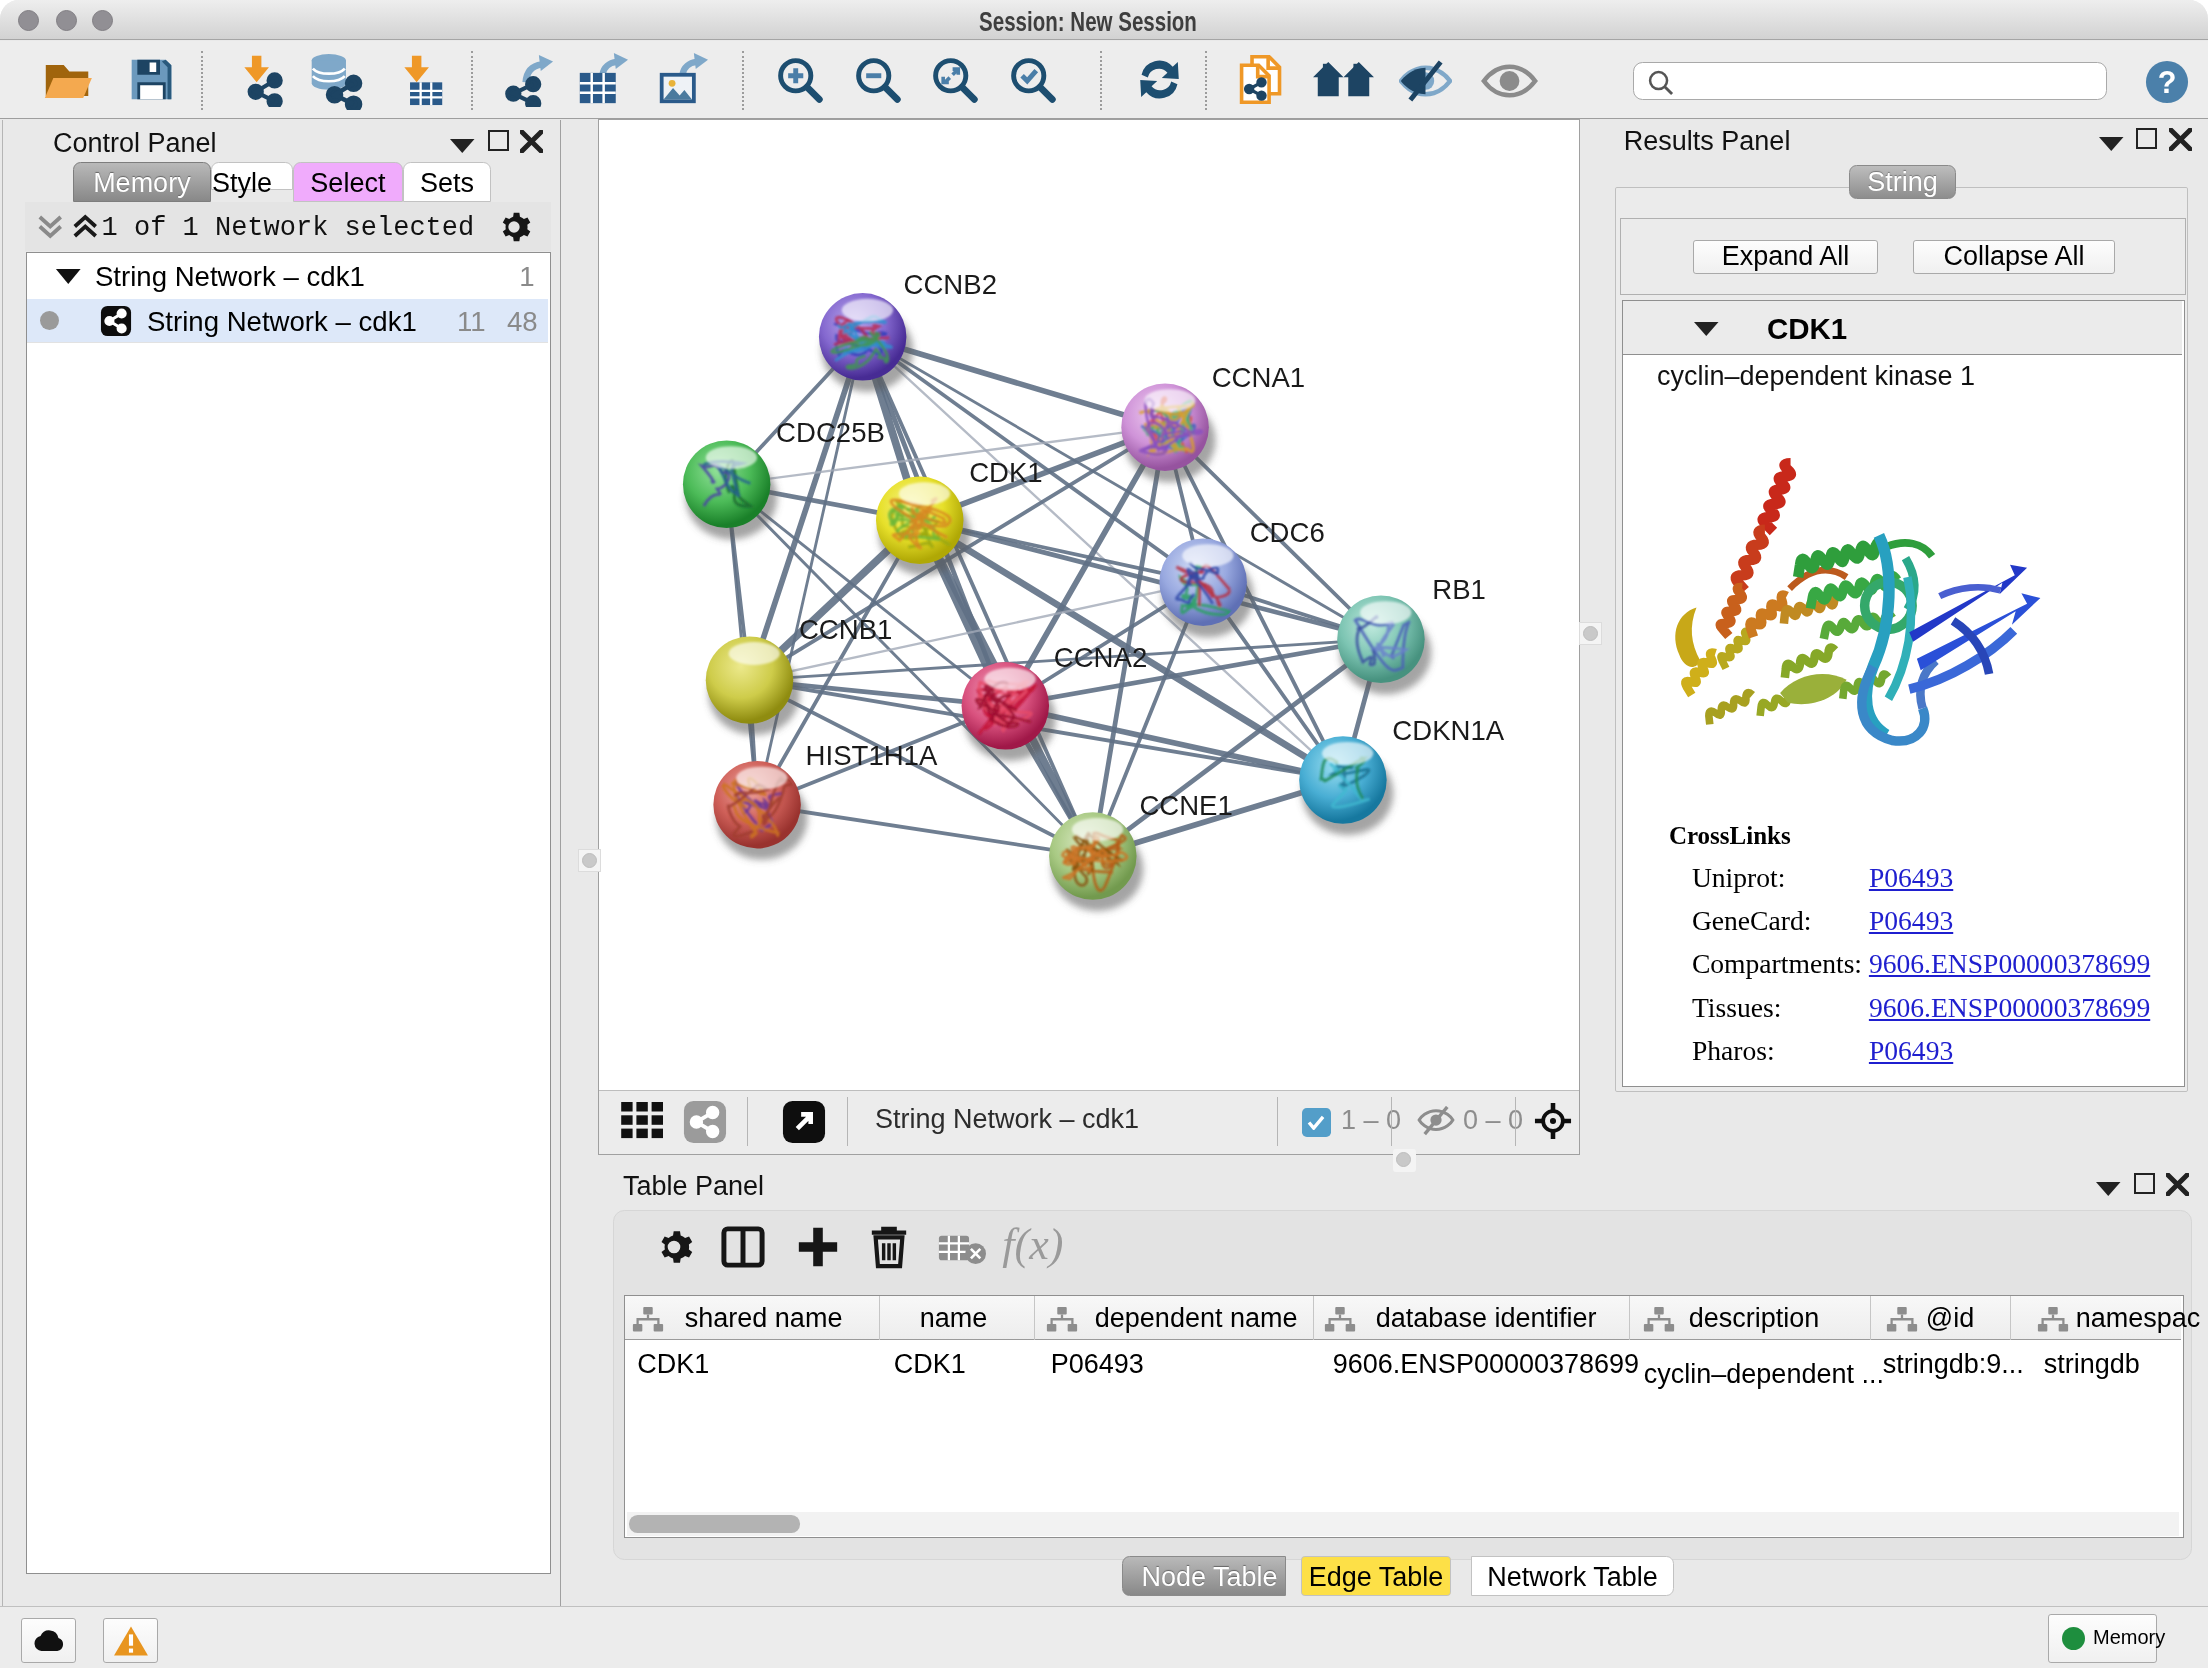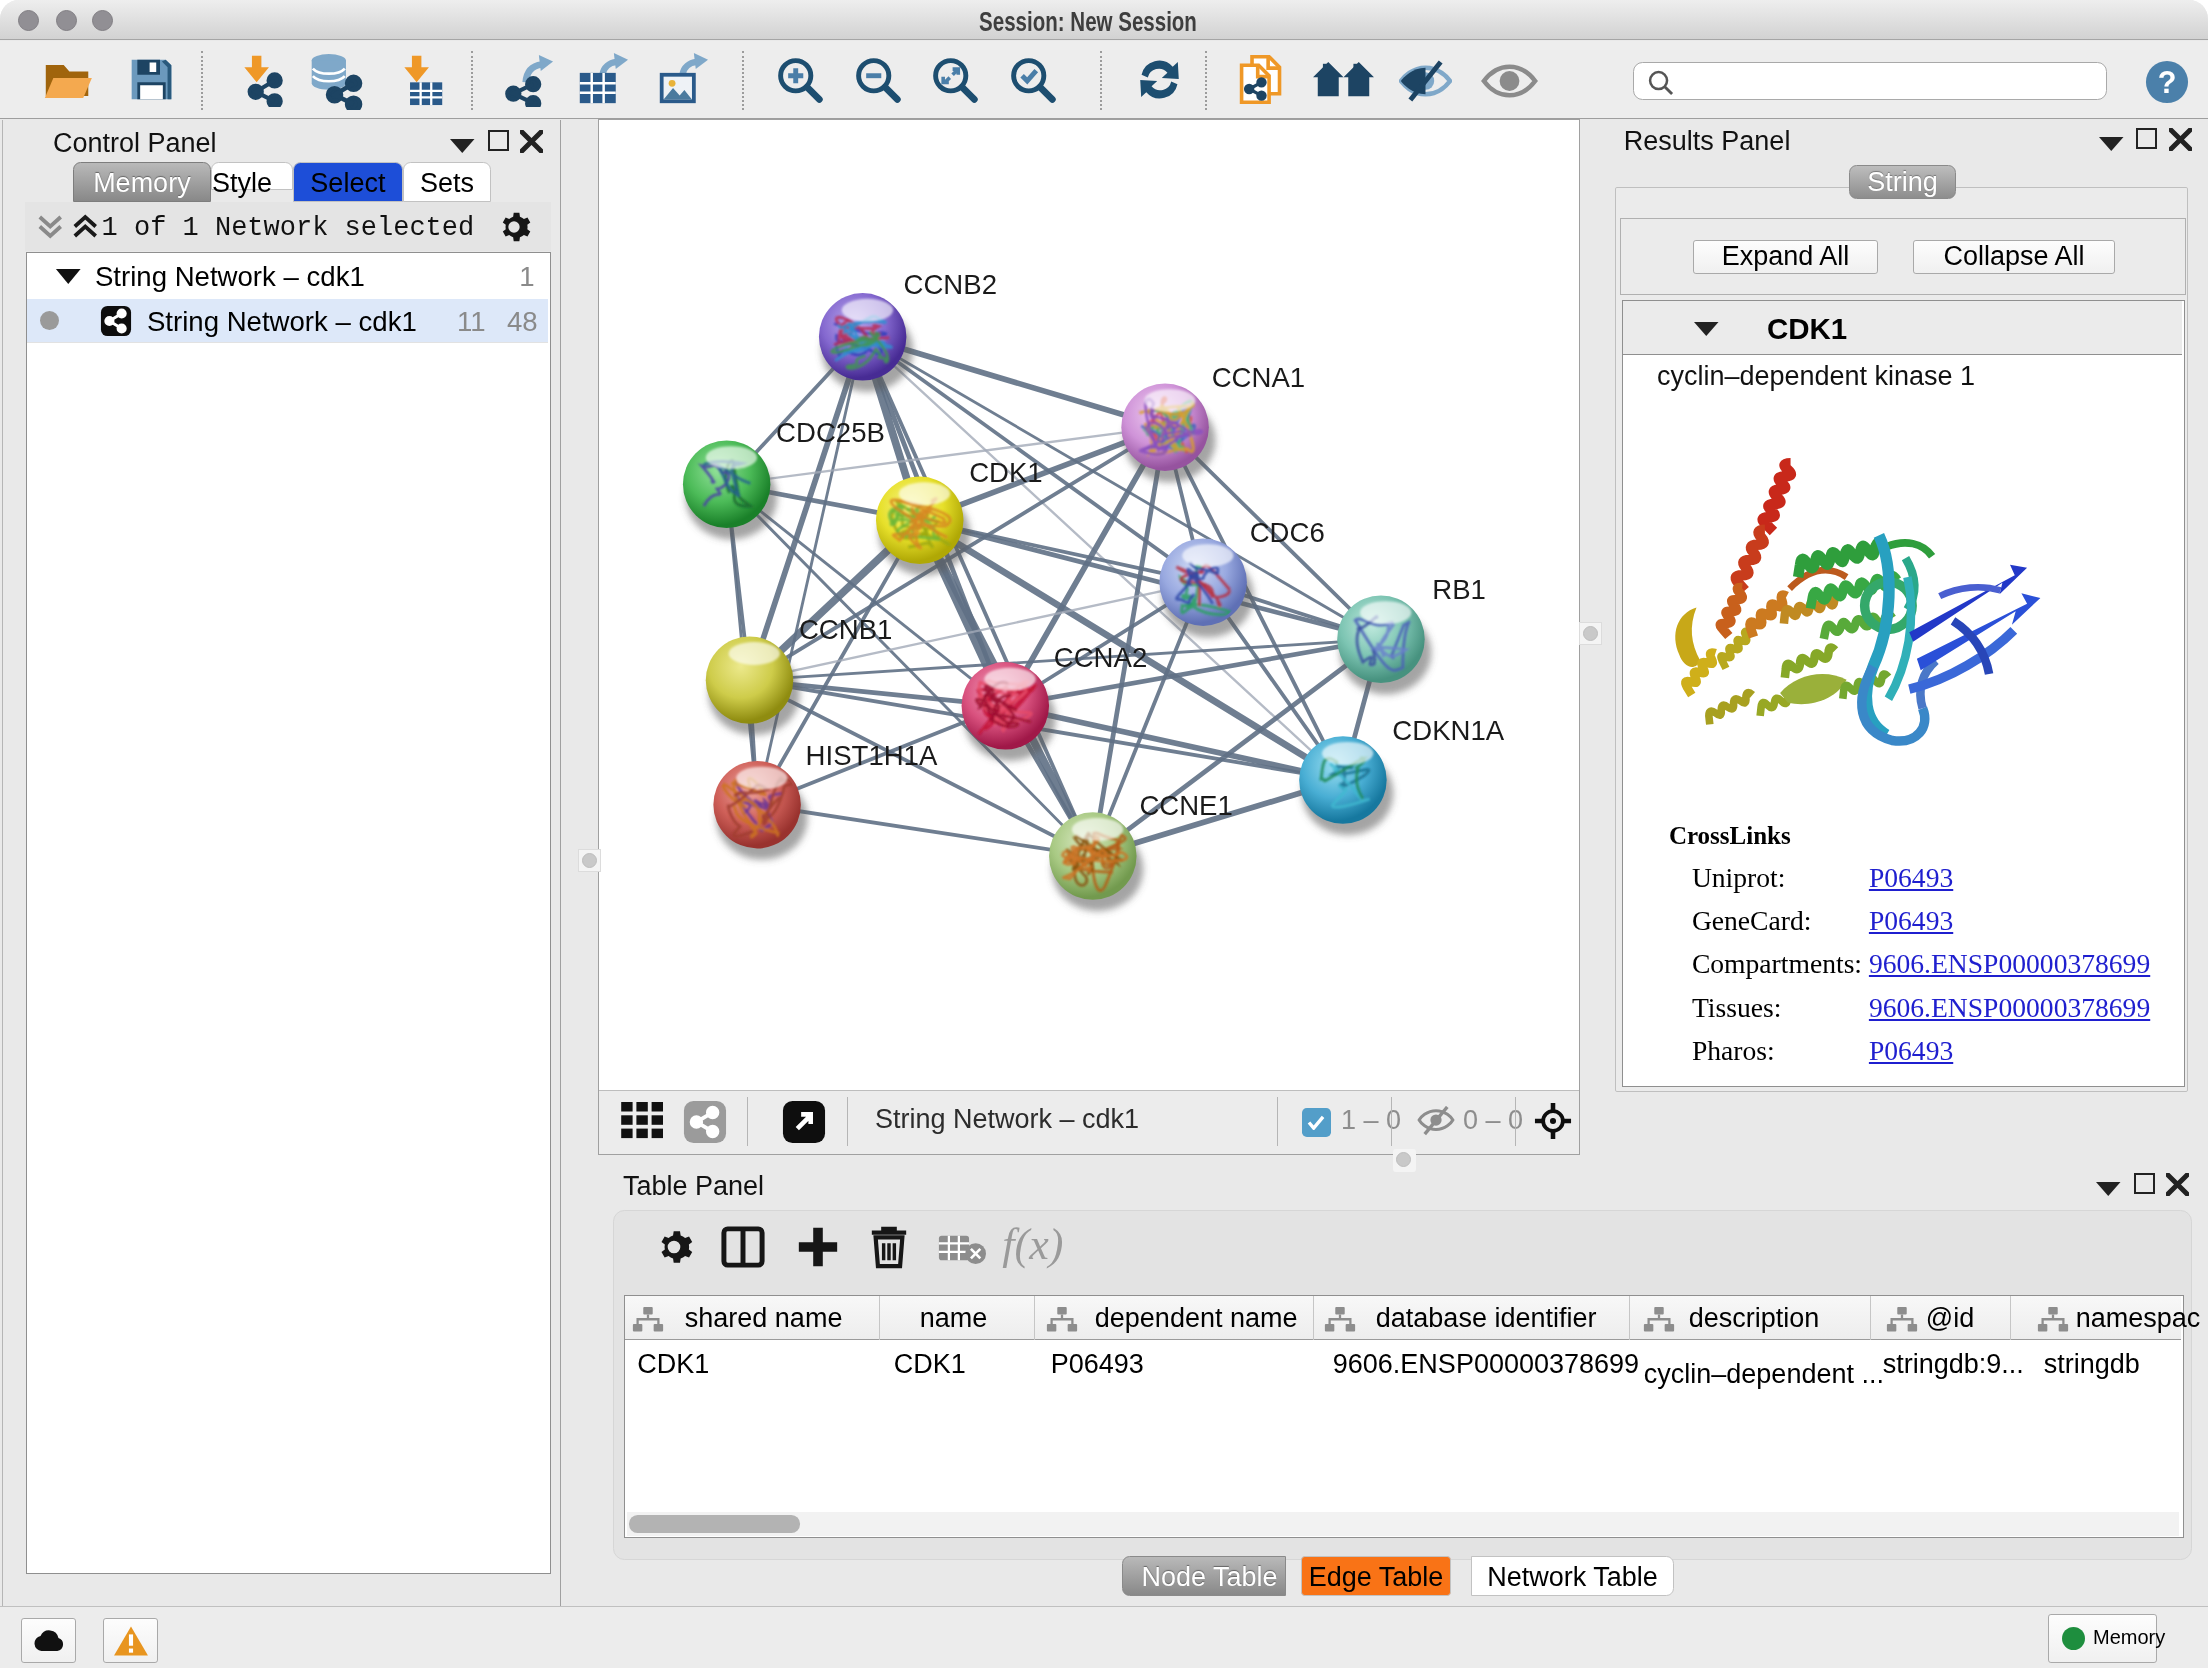--- a/index.html
+++ b/index.html
@@ -202,21 +202,21 @@
     <svg class="abs" style="left:445px;top:17px" width="28.5" height="17" viewBox="0 0 15 9">
         <path d="M1 1 h13 l-6.5 7.5z" fill="#222"></path>
       </svg>
     <div class="abs" style="left:485px;top:9.5px;width:21px;height:21px;border:2.9px solid #222;"></div>
     <svg class="abs" style="left:517px;top:9.5px" width="23" height="23" viewBox="0 0 12 12">
         <path d="M1 1 L11 11 M11 1 L1 11" stroke="#222" stroke-width="2.6" stroke-linecap="round"></path>
       </svg>
 
     <div class="abs" style="left:70px;top:42px;width:138px;height:40px;background:linear-gradient(#b9b9b9,#888888);border:1px solid #7d7d7d;border-radius:7.6px 7.6px 0 0;color:#fff;font-size:27px;text-align:center;line-height:40px;text-shadow:0 -1px 1px #666;">Memory</div>
     <div class="abs" style="left:208px;top:42px;width:82px;height:28px;background:#fff;border:1px solid #c2c2c2;border-radius:7.6px 7.6px 0 0;color:#000;font-size:27px;line-height:40px;">Style</div>
-    <div class="abs" style="left:290px;top:42px;width:110px;height:40px;background:#1d4ed8;border:1px solid #c2c2c2;border-radius:7.6px 7.6px 0 0;color:#000;font-size:27px;text-align:center;line-height:40px;">Select</div>
+    <div class="abs" style="left:290px;top:42px;width:110px;height:40px;background:#f0abfc;border:1px solid #c2c2c2;border-radius:7.6px 7.6px 0 0;color:#000;font-size:27px;text-align:center;line-height:40px;">Select</div>
     <div class="abs" style="left:400px;top:42px;width:88px;height:40px;background:#fff;border:1px solid #c2c2c2;border-radius:7.6px 7.6px 0 0;color:#000;font-size:27px;text-align:center;line-height:40px;">Sets</div>
 
     <div class="abs" style="left:22px;top:82px;width:526px;height:49px;background:#e4e4e4;">
       <svg class="abs" style="left:11.4px;top:11.4px" width="28.5" height="27" viewBox="0 0 15 14">
           <path d="M2 2 l5.5 5 5.5 -5 M2 7 l5.5 5 5.5 -5" fill="none" stroke="#8a8a8a" stroke-width="2"></path>
         </svg>
       <svg class="abs" style="left:46px;top:11.4px" width="28.5" height="27" viewBox="0 0 15 14">
           <path d="M2 12 l5.5 -5 5.5 5 M2 7 l5.5 -5 5.5 5" fill="none" stroke="#1a1a1a" stroke-width="2"></path>
         </svg>
       <div class="abs" style="left:0;top:10.5px;width:526px;text-align:center;font-size:27px;color:#111;font-family:Liberation Mono, monospace;">1 of 1 Network selected</div>
@@ -790,21 +790,21 @@
           <div class="abs" style="left:1258px;top:6.7px;">stringdb:9...</div>
           <div class="abs" style="left:1419px;top:6.7px;">stringdb</div>
         </div>
         <div class="abs" style="left:1.9px;top:216px;width:1552px;height:24px;background:#f2f2f2;">
           <div class="abs" style="left:1.9px;top:2.9px;width:171px;height:18px;background:#b3b3b3;border-radius:8.6px;"></div>
         </div>
       </div>
     </div>
 
     <div class="abs" style="left:523px;top:390px;width:164px;height:40px;background:linear-gradient(#b9b9b9,#888888);border:1px solid #8a8a8a;border-radius:7.6px 0 0 7.6px;color:#fff;font-size:27px;text-align:center;line-height:40px;text-shadow:0 -1px 1px #666;padding-left:11px;">Node Table</div>
-    <div class="abs" style="left:702px;top:390px;width:150px;height:40px;background:#f97316;border:1px solid #c2c2c2;border-radius:3.8px;color:#000;font-size:27px;text-align:center;line-height:40px;">Edge Table</div>
+    <div class="abs" style="left:702px;top:390px;width:150px;height:40px;background:#fde047;border:1px solid #c2c2c2;border-radius:3.8px;color:#000;font-size:27px;text-align:center;line-height:40px;">Edge Table</div>
     <div class="abs" style="left:872px;top:390px;width:203px;height:40px;background:#fff;border:1px solid #c2c2c2;border-radius:0 7.6px 7.6px 0;color:#000;font-size:27px;text-align:center;line-height:40px;">Network Table</div>
   </div>
   <div class="abs" style="left:578px;top:849px;width:23px;height:23px;background:#f4f4f4;border:1px solid #dcdcdc;">
       <div class="abs" style="left:2.9px;top:2.9px;width:15px;height:15px;border-radius:50%;background:#c9c9c9;border:1px solid #bdbdbd;"></div>
     </div>
   <div class="abs" style="left:1579px;top:622px;width:23px;height:23px;background:#f4f4f4;border:1px solid #dcdcdc;">
       <div class="abs" style="left:2.9px;top:2.9px;width:15px;height:15px;border-radius:50%;background:#c9c9c9;border:1px solid #bdbdbd;"></div>
     </div>
   <div class="abs" style="left:1393px;top:1149px;width:23px;height:23px;background:#f4f4f4;border-radius:2.9px;">
       <div class="abs" style="left:2.9px;top:2.9px;width:15px;height:15px;border-radius:50%;background:#c9c9c9;border:1px solid #bdbdbd;"></div>

